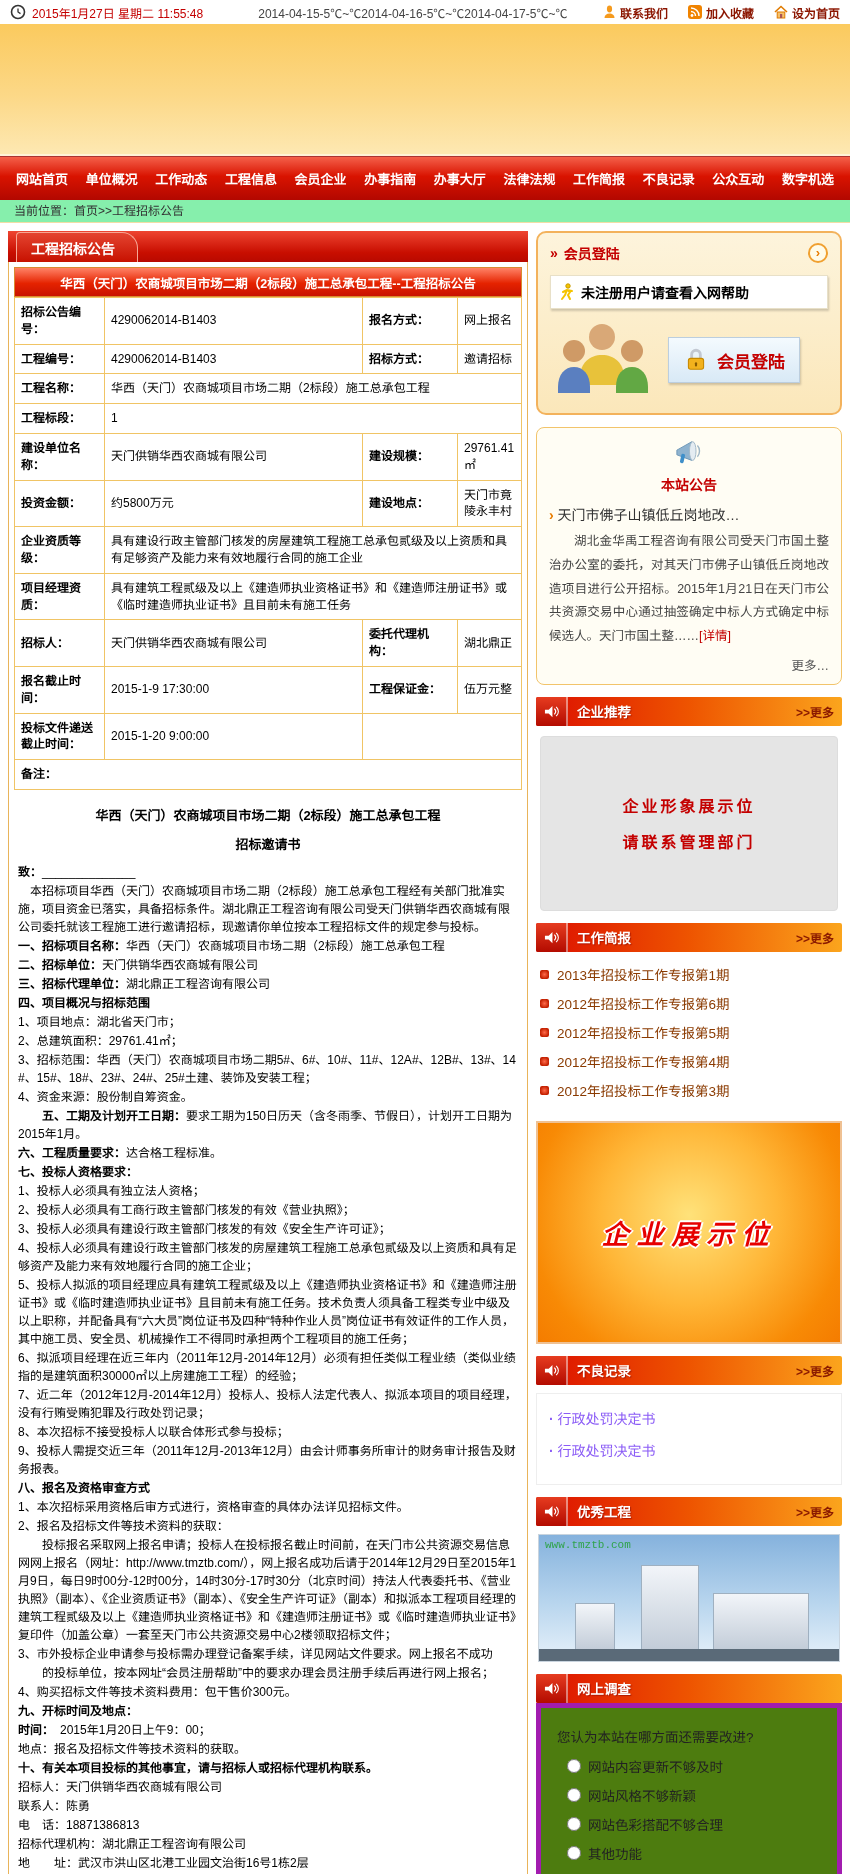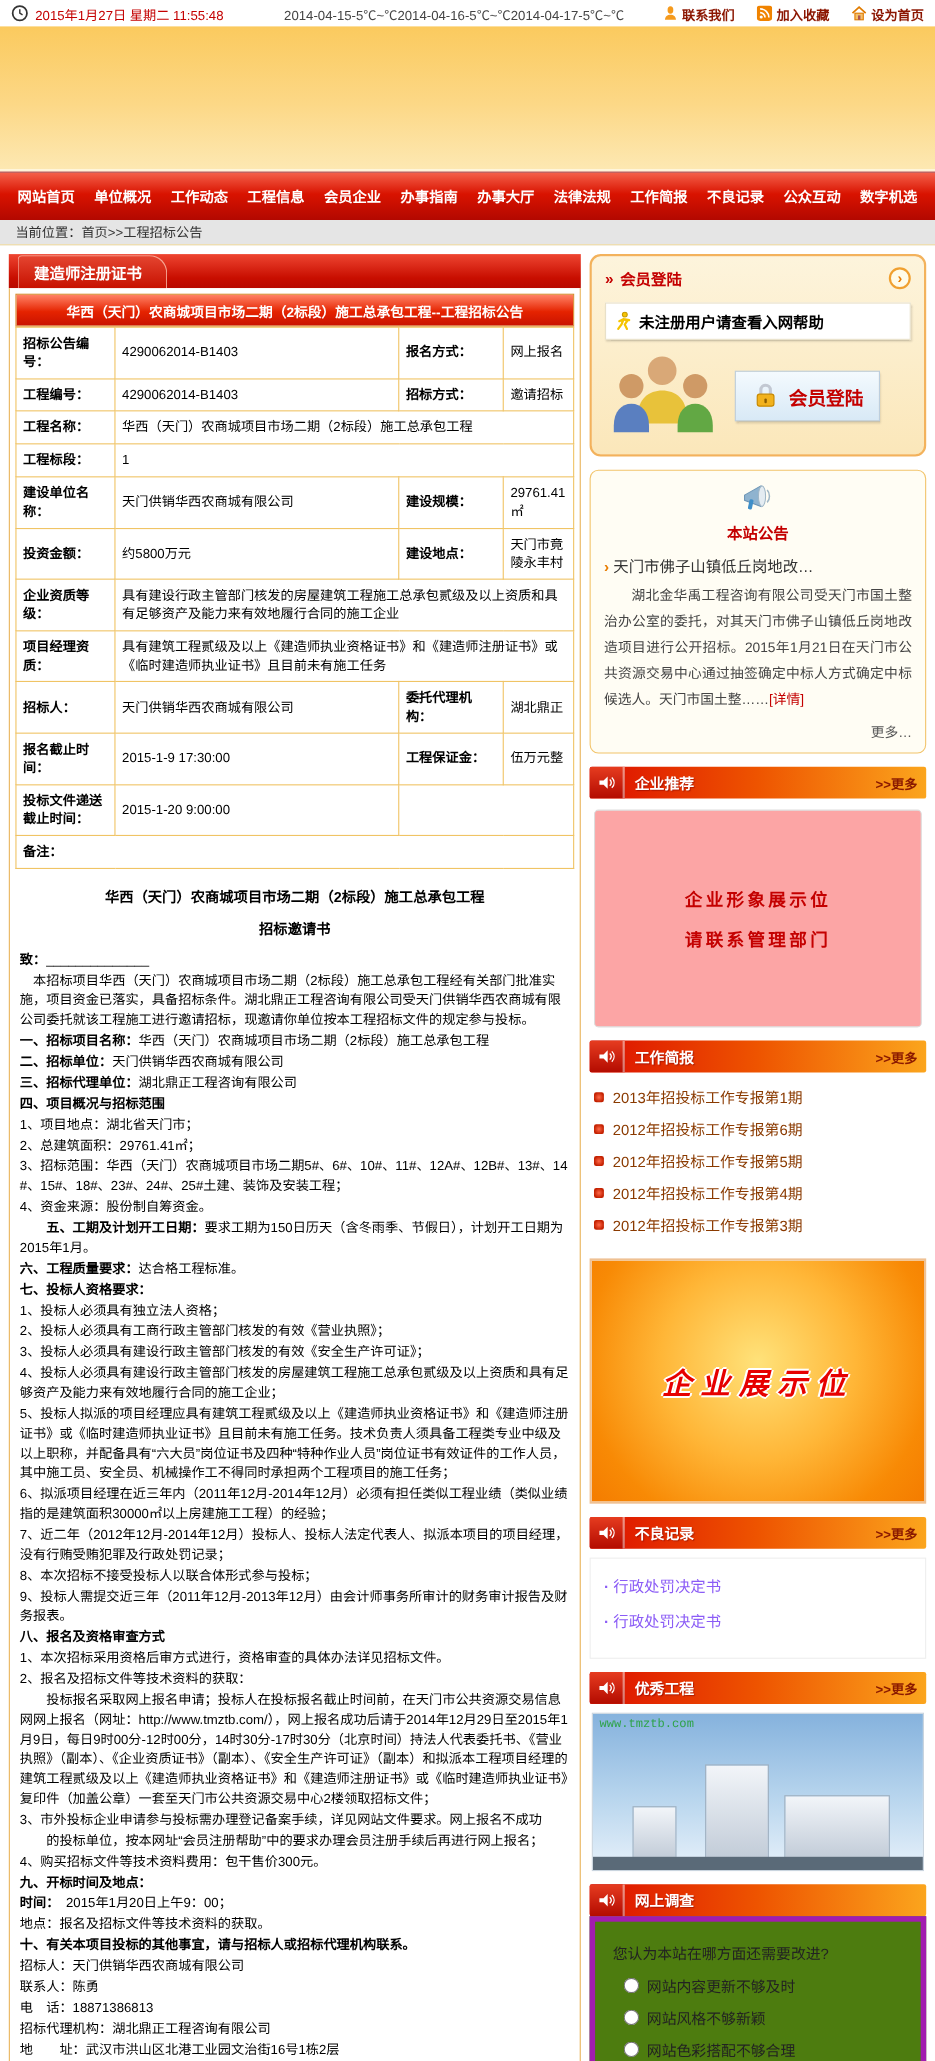--- a/index.html
+++ b/index.html
@@ -10,21 +10,21 @@
   .topbar { height: 24px; display: flex; align-items: center; padding: 0 10px; background: #fff; font-size: 12px; }
   .topbar .date { color: #c40000; margin-left: 6px; }
   .topbar .weather { color: #444; margin-left: 55px; }
   .toplinks { margin-left: auto; display: flex; gap: 20px; align-items: center; }
   .toplink { color: #8b1500; font-weight: bold; font-size: 12px; display: flex; align-items: center; gap: 4px; }
 
   
   .banner { height: 132px; background: linear-gradient(180deg, #fbca5e 0%, #fcd887 55%, #fde8b2 100%); border-bottom: 2px solid #fff3d8; }
   .nav { height: 44px; background: linear-gradient(180deg, #f4604a 0%, #d91300 45%, #b20800 100%); display: flex; align-items: center; justify-content: space-between; padding: 0 16px; border-top: 1px solid #a33; }
   .nav-item { color: #fff; font-weight: bold; font-size: 13px; white-space: nowrap; }
-  .breadcrumb { height: 23px; line-height: 23px; background: #e5e5e5; border-bottom: 1px solid #f1dda6; font-size: 12px; color: #333; padding-left: 14px; }
+  .breadcrumb { height: 23px; line-height: 23px; background: #86efac; border-bottom: 1px solid #f1dda6; font-size: 12px; color: #333; padding-left: 14px; }
 
   
   .main { display: flex; gap: 8px; padding: 8px; align-items: flex-start; }
   .left { width: 520px; flex: 0 0 auto; }
   .right { width: 306px; flex: 0 0 auto; }
 
   
   .tabbar { height: 31px; background: linear-gradient(180deg, #ee4531 0%, #c80e00 70%, #b80900 100%); display: flex; align-items: flex-end; padding-left: 8px; }
   .tab { background: linear-gradient(180deg, #e44430 0%, #c71100 100%); border: 1px solid #f6a795; border-bottom: none; border-radius: 4px 16px 0 0; color: #fff; font-weight: bold; font-size: 14px; padding: 5px 22px 4px 14px; }
 
@@ -58,36 +58,36 @@
   .notice-item::before { content: "› "; color: #e87c00; font-weight: bold; }
   .notice-body { font-size: 12.5px; color: #444; line-height: 1.9; text-indent: 2em; text-align: justify; }
   .detail-link { color: #c40000; }
   .notice-more { text-align: right; font-size: 12.5px; color: #555; margin-top: 6px; }
 
   .side-header { height: 29px; margin-top: 12px; background: linear-gradient(90deg, #dc0e00 0%, #ee5400 50%, #fba51d 100%); display: flex; align-items: center; overflow: hidden; border-radius: 2px; }
   .sh-iconbox { width: 32px; align-self: stretch; background: linear-gradient(180deg, #e63c20 0%, #b30b00 100%); display: flex; align-items: center; justify-content: center; border-right: 2px solid rgba(255,255,255,.45); }
   .sh-title { color: #fff; font-weight: bold; font-size: 13.5px; margin-left: 9px; text-shadow: 1px 1px 1px rgba(120,0,0,.5); }
   .sh-more { margin-left: auto; margin-right: 8px; color: #8b1a00; font-size: 12px; font-weight: bold; }
 
-  .promo-box { border: 1px solid #ddd; border-radius: 4px; background: #fca5a5; margin: 10px 4px 0; height: 198px; display: flex; flex-direction: column; align-items: center; justify-content: center; gap: 12px; }
+  .promo-box { border: 1px solid #ddd; border-radius: 4px; background: #e5e5e5; margin: 10px 4px 0; height: 175px; display: flex; flex-direction: column; align-items: center; justify-content: center; gap: 12px; }
   .promo-line { color: #c40000; font-weight: bold; font-size: 16px; letter-spacing: 3px; }
 
   .brief-list { padding: 8px 2px 4px; }
   .brief-item { display: flex; align-items: center; gap: 8px; font-size: 13.5px; color: #8a3a00; padding: 4.5px 2px; }
   .bullet-sq { width: 9px; height: 9px; flex: 0 0 auto; background: radial-gradient(circle, #ff6a4a 0%, #c32000 70%); border-radius: 2px; }
 
   .show-banner { height: 223px; margin-top: 12px; border: 2px solid #efc193; background: radial-gradient(circle at 50% 42%, #ffe27a 0%, #ffb637 45%, #f88a05 80%, #f47c00 100%); display: flex; align-items: center; justify-content: center; font-style: italic; }
   .show-banner-text { color: #e60000; font-weight: bold; font-size: 27px; letter-spacing: 8px;
     text-shadow: 2px 0 0 #fff, -2px 0 0 #fff, 0 2px 0 #fff, 0 -2px 0 #fff, 1px 1px 0 #fff, -1px -1px 0 #fff; }
 
   .records-box { border: 1px solid #eee; background: #fff; margin-top: 8px; padding: 8px 12px; min-height: 92px; }
   .record-item { font-size: 14px; color: #8b5cf6; padding: 6px 0; }
   .record-item::before { content: "· "; font-weight: bold; }
 
-  .fine-img { position: relative; height: 144px; margin: 8px 2px 0; border: 1px solid #c9d4de; background: linear-gradient(180deg, #85b2dd 0%, #b9d6ee 55%, #e7f1fa 100%); overflow: hidden; }
+  .fine-img { position: relative; height: 128px; margin: 8px 2px 0; border: 1px solid #c9d4de; background: linear-gradient(180deg, #85b2dd 0%, #b9d6ee 55%, #e7f1fa 100%); overflow: hidden; }
   .watermark { position: absolute; top: 4px; left: 6px; color: #2fa34a; font-size: 11px; font-family: "Liberation Mono", monospace; z-index: 3; }
   .bld { position: absolute; bottom: 10px; background: linear-gradient(180deg, #f2f5f9 0%, #c2ccd8 100%); border: 1px solid #9fb0c0; }
   .bld.b1 { left: 34%; width: 58px; height: 86px; }
   .bld.b2 { left: 58%; width: 96px; height: 58px; }
   .bld.b3 { left: 12%; width: 40px; height: 48px; }
   .fine-base { position: absolute; bottom: 0; left: 0; right: 0; height: 12px; background: #5a6a78; }
 
   .poll-box { border: 5px solid #a21caf; background: #4d7c0f; margin-top: 0; padding: 18px 16px 12px; }
   .poll-q { font-size: 13.5px; color: #222; margin-bottom: 10px; }
   .poll-opt { display: flex; align-items: center; gap: 7px; font-size: 13.5px; color: #222; margin: 9px 0 9px 10px; cursor: pointer; }
@@ -151,21 +151,21 @@
     <a class="nav-item">公众互动</a>
     <a class="nav-item">数字机选</a>
   </div>
 
 <div class="breadcrumb">当前位置：首页&gt;&gt;工程招标公告</div>
 
 <div class="main">
 
   <div class="left">
     <div class="tabbar">
-      <span class="tab">建造师注册证书</span>
+      <span class="tab">工程招标公告</span>
     </div>
     <div class="content-box">
       <div class="ann-title">华西（天门）农商城项目市场二期（2标段）施工总承包工程--工程招标公告</div>
       <table class="info-table">
         <tbody>
           <tr>
             <td class="lbl">招标公告编号：</td>
             <td class="val1">4290062014-B1403</td>
             <td class="lbl2">报名方式：</td>
             <td>网上报名</td>

